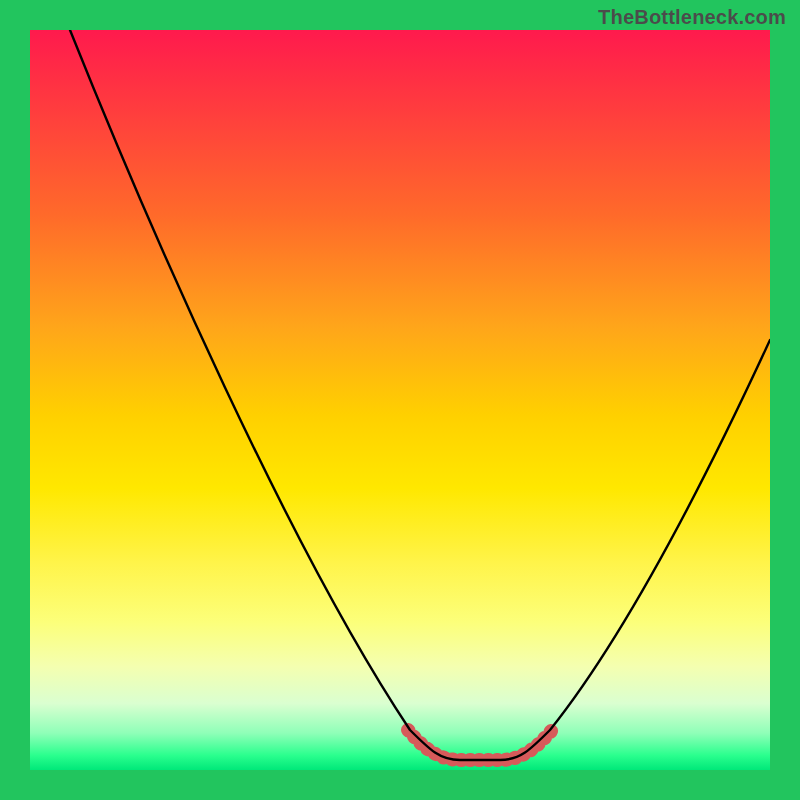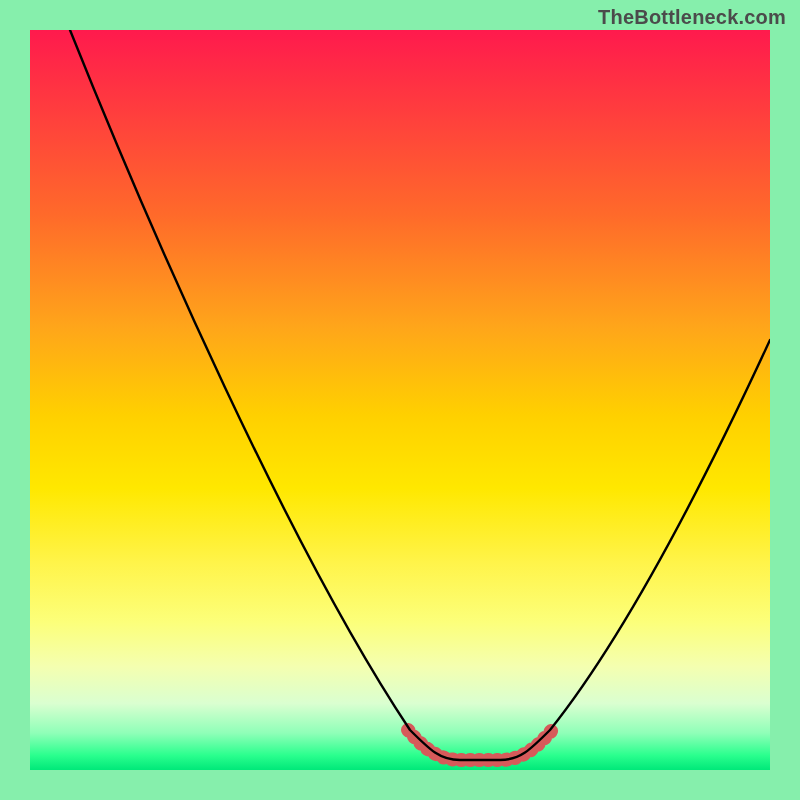--- a/index.html
+++ b/index.html
@@ -1,21 +1,21 @@
 <!DOCTYPE html>
 <html><head>
 <meta charset="utf-8">
 <style>
   * { margin: 0; padding: 0; box-sizing: border-box; }
   html, body { width: 800px; height: 800px; overflow: hidden; background: #000; }
   .frame {
     position: relative;
     width: 800px;
     height: 800px;
-    background: #86efac;
+    background: #22c55e;
   }
   .plot {
     position: absolute;
     left: 30px;
     top: 30px;
     width: 740px;
     height: 740px;
     overflow: hidden;
   }
   .gradient {

